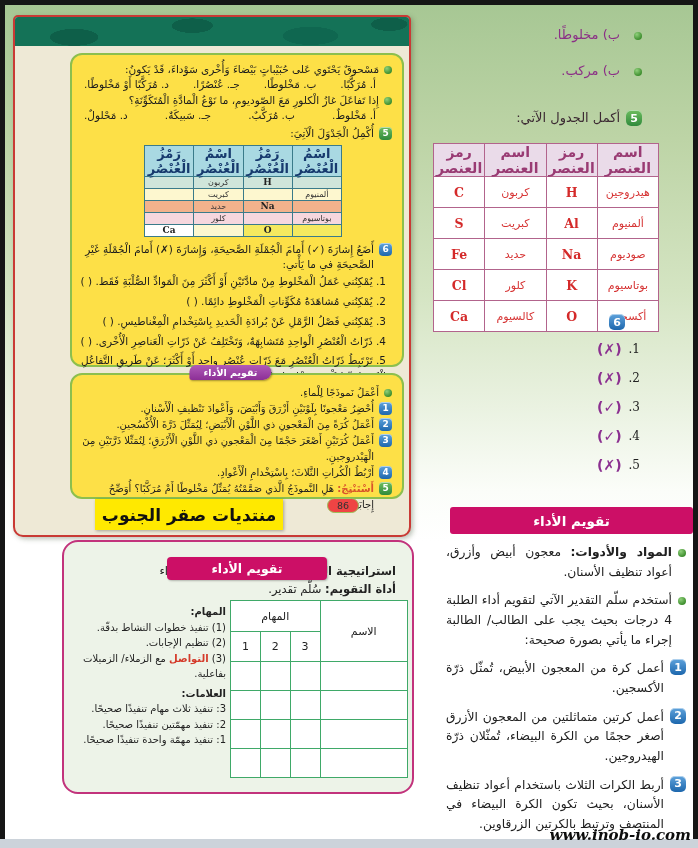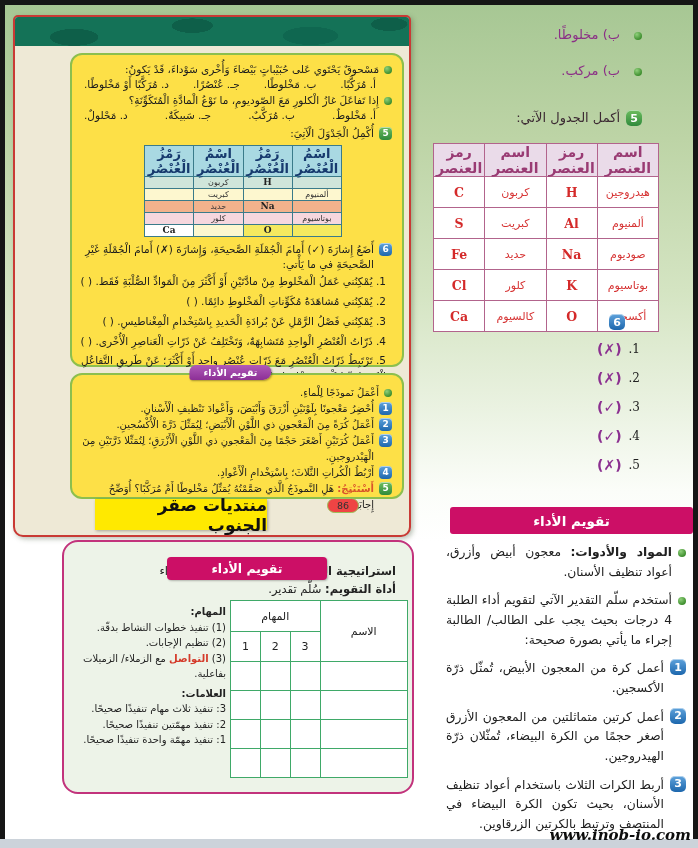--- a/index.html
+++ b/index.html
@@ -48,21 +48,21 @@
   #qtable tr.r4 td:nth-child(4){background:#ffffff;}
 
   .q6item{font-size:10.5px;color:#1c1c1c;line-height:1.9;padding-right:6px;}
   .ribbon{position:absolute;top:-10px;left:50%;transform:translateX(-58%);
           background:linear-gradient(180deg,#b05ab8,#8c2f96);color:#fff;font-size:9.5px;font-weight:bold;
           padding:2px 14px;border-radius:9px 9px 11px 3px;box-shadow:1px 1px 2px rgba(0,0,0,.35);}
   .step{display:flex;gap:5px;font-size:10px;color:#1c1c1c;line-height:1.6;align-items:flex-start;}
   .kw-orange{color:#d9542b;font-weight:bold;}
   #page-badge{position:absolute;left:312px;top:481px;background:#ef4444;border:1px solid #9bc25a;
           border-radius:8px;font-size:9.5px;color:#333;padding:0 9px;line-height:13px;}
-  #wm-forum{position:absolute;left:95px;top:499px;width:172px;height:31px;background:#ffe900;
+  #wm-forum{position:absolute;left:95px;top:499px;width:188px;height:31px;background:#ffe900;
           color:#111;font-weight:bold;font-size:17px;display:flex;align-items:center;justify-content:center;
           box-shadow:1px 1px 3px rgba(0,0,0,.3);}
 
   
   .ans-line{position:absolute;display:flex;gap:14px;align-items:flex-start;font-size:13px;color:#8b2f86;}
   .ans-line .bullet{margin-top:5px;}
   #ans-q5{position:absolute;display:flex;gap:6px;align-items:flex-start;font-size:13px;color:#3c2a33;}
   .badge-lg{width:16px;height:16px;flex:0 0 16px;border-radius:5px;color:#fff;font-size:11px;font-weight:bold;
          display:flex;align-items:center;justify-content:center;}
   .badge-lg.green{background:linear-gradient(180deg,#6fbe5f,#2f8a3c);box-shadow:inset 0 1px 0 rgba(255,255,255,.5);}

